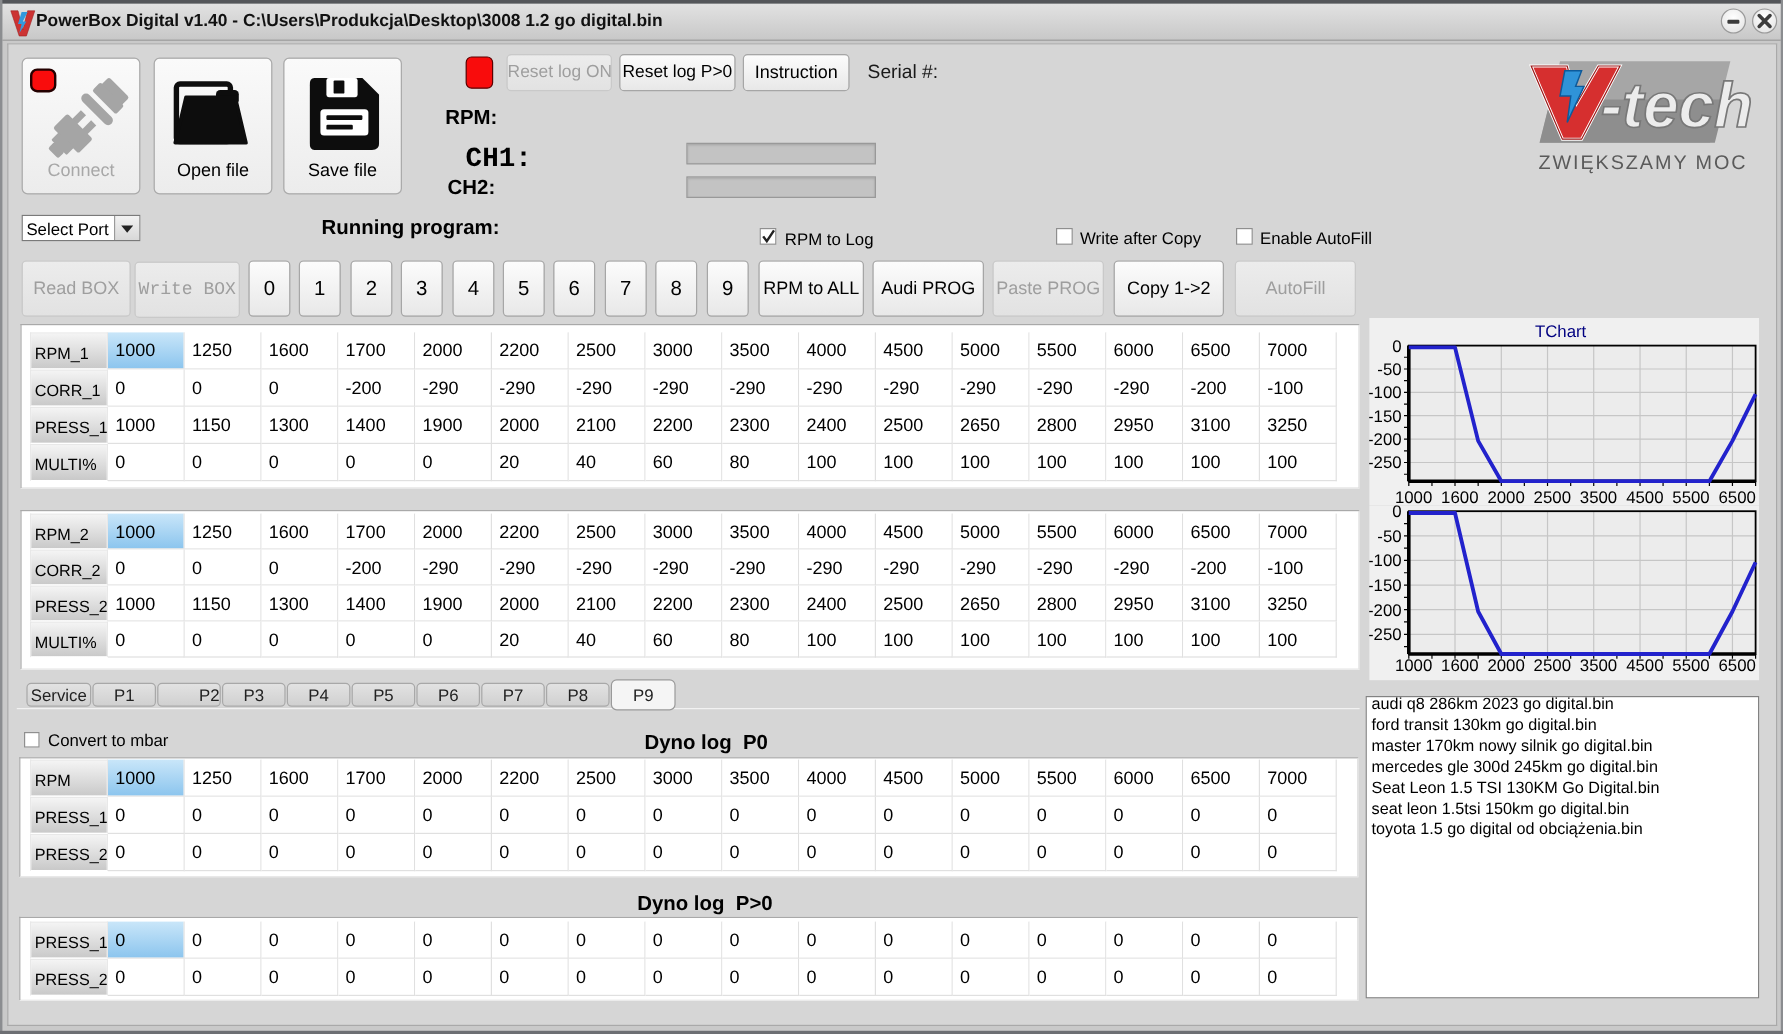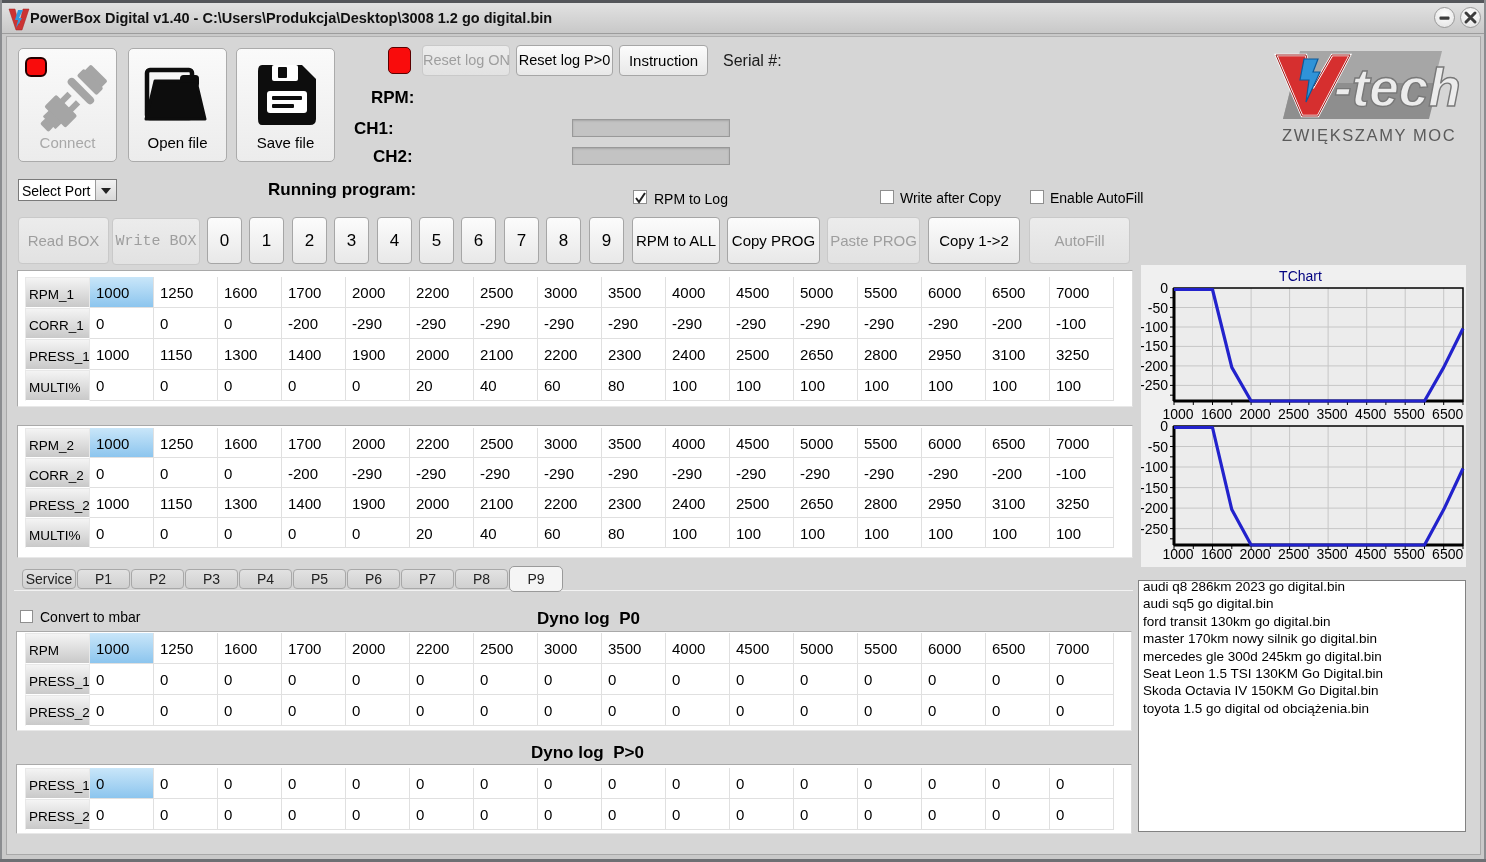--- a/index.html
+++ b/index.html
@@ -102,21 +102,21 @@
         </svg>
     </div>
   </div>
 
   <div style="position:absolute;left:388px;top:47px;width:23px;height:27px;background:#f90c0c;border:1.5px solid #5a0000;border-radius:5px;"></div>
   <div class="btn dis" style="left:422px;top:45px;width:88px;height:31px;padding-top:6px;font-size:14.5px;">Reset log ON</div>
   <div class="btn" style="left:516px;top:45px;width:97px;height:31px;padding-top:6px;font-size:14.5px;">Reset log P&gt;0</div>
   <div class="btn" style="left:619px;top:45px;width:89px;height:31px;padding-top:6px;font-size:15px;">Instruction</div>
   <div style="position:absolute;left:723px;top:52px;font-size:16px;color:#1a1a1a;">Serial #:</div>
   <div class="lbl-b" style="left:371px;top:88px;font-size:17px;">RPM:</div>
-  <div class="lbl-b" style="left:354px;top:119px;font-size:17px;">CH1:</div>
+  <div class="lbl-b" style="left:388px;top:119px;font-size:23px;font-family:Liberation Mono, monospace;">CH1:</div>
   <div class="lbl-b" style="left:373px;top:147px;font-size:17px;">CH2:</div>
   <div class="bar" style="left:572px;top:119px;"></div>
   <div class="bar" style="left:572px;top:147px;"></div>
   <div class="lbl-b" style="left:268px;top:180px;font-size:17px;">Running program:</div>
   <div class="cb" style="left:633px;top:190px;"><svg width="13" height="13" viewBox="0 0 13 13">
         <path d="M2 6 L5 10 L11 1" fill="none" stroke="#222" stroke-width="2"></path>
       </svg></div>
   <div class="cbl" style="left:654px;top:191px;">RPM to Log</div>
   <div class="cb" style="left:880px;top:190px;"></div>
   <div class="cbl" style="left:900px;top:190px;">Write after Copy</div>
@@ -129,21 +129,21 @@
 <div class="btn" style="left:249px;top:217px;width:35px;height:47px;line-height:45px;font-size:17px;">1</div>
 <div class="btn" style="left:292px;top:217px;width:35px;height:47px;line-height:45px;font-size:17px;">2</div>
 <div class="btn" style="left:334px;top:217px;width:35px;height:47px;line-height:45px;font-size:17px;">3</div>
 <div class="btn" style="left:377px;top:217px;width:35px;height:47px;line-height:45px;font-size:17px;">4</div>
 <div class="btn" style="left:419px;top:217px;width:35px;height:47px;line-height:45px;font-size:17px;">5</div>
 <div class="btn" style="left:461px;top:217px;width:35px;height:47px;line-height:45px;font-size:17px;">6</div>
 <div class="btn" style="left:504px;top:217px;width:35px;height:47px;line-height:45px;font-size:17px;">7</div>
 <div class="btn" style="left:546px;top:217px;width:35px;height:47px;line-height:45px;font-size:17px;">8</div>
 <div class="btn" style="left:589px;top:217px;width:35px;height:47px;line-height:45px;font-size:17px;">9</div>
 <div class="btn" style="left:632px;top:217px;width:88px;height:47px;line-height:45px;">RPM to ALL</div>
-<div class="btn" style="left:727px;top:217px;width:93px;height:47px;line-height:45px;">Copy PROG</div>
+<div class="btn" style="left:727px;top:217px;width:93px;height:47px;line-height:45px;">Audi PROG</div>
 <div class="btn dis" style="left:827px;top:217px;width:93px;height:47px;line-height:45px;">Paste PROG</div>
 <div class="btn" style="left:928px;top:217px;width:92px;height:47px;line-height:45px;">Copy 1-&gt;2</div>
 <div class="btn dis" style="left:1029px;top:217px;width:101px;height:47px;line-height:45px;">AutoFill</div>
 <div class="panel" style="left:17px;top:270px;width:1116px;height:137px;"></div>
 <div class="grid" style="left:25px;top:277px;width:1089px;height:124px;">
 <div class="grow" style="top:0px;height:31px;">
 <div class="gh" style="left:0;width:65px;">RPM_1</div>
 <div class="gc sel" style="left:65px;width:64px;">1000</div>
 <div class="gc" style="left:129px;width:64px;">1250</div>
 <div class="gc" style="left:193px;width:64px;">1600</div>
@@ -293,21 +293,21 @@
 <div class="gc" style="left:705px;width:64px;">100</div>
 <div class="gc" style="left:769px;width:64px;">100</div>
 <div class="gc" style="left:833px;width:64px;">100</div>
 <div class="gc" style="left:897px;width:64px;">100</div>
 <div class="gc" style="left:961px;width:64px;">100</div>
 <div class="gc" style="left:1025px;width:64px;">100</div>
 </div>
 </div>
 <div class="tab" style="left:22px;width:54px;">Service</div>
 <div class="tab" style="left:77px;width:53px;">P1</div>
-<div class="tab" style="left:131px;width:53px;">P2</div>
+<div class="tab" style="left:131px;width:53px;text-align:right;">P2</div>
 <div class="tab" style="left:185px;width:53px;">P3</div>
 <div class="tab" style="left:239px;width:53px;">P4</div>
 <div class="tab" style="left:293px;width:53px;">P5</div>
 <div class="tab" style="left:347px;width:53px;">P6</div>
 <div class="tab" style="left:401px;width:53px;">P7</div>
 <div class="tab" style="left:455px;width:53px;">P8</div>
 <div class="tab active" style="left:509px;width:54px;">P9</div>
 <div style="position:absolute;left:14px;top:590px;width:1119px;height:263px;border-top:1px solid #f2f2f2;background:#d6d6d6;"></div>
 
   <div class="cb" style="left:20px;top:610px;width:13px;height:13px;"></div>
@@ -535,26 +535,25 @@
 <text x="152.6" y="138" text-anchor="middle" font-family="Liberation Sans, sans-serif" font-size="14" fill="#000">2500</text>
 <text x="191.1" y="138" text-anchor="middle" font-family="Liberation Sans, sans-serif" font-size="14" fill="#000">3500</text>
 <text x="229.7" y="138" text-anchor="middle" font-family="Liberation Sans, sans-serif" font-size="14" fill="#000">4500</text>
 <text x="268.2" y="138" text-anchor="middle" font-family="Liberation Sans, sans-serif" font-size="14" fill="#000">5500</text>
 <text x="306.7" y="138" text-anchor="middle" font-family="Liberation Sans, sans-serif" font-size="14" fill="#000">6500</text>
 <polyline points="33.0,6.5 52.3,6.5 71.5,6.5 90.8,88.6 110.1,124.0 129.3,124.0 148.6,124.0 167.9,124.0 187.1,124.0 206.4,124.0 225.7,124.0 244.9,124.0 264.2,124.0 283.5,124.0 302.7,88.6 322.0,47.5" fill="none" stroke="#2222cc" stroke-width="3.2" stroke-linejoin="round"></polyline>
 </svg>
 <div style="position:absolute;left:1138px;top:580px;width:328px;height:252px;background:#fff;border:1px solid #828282;overflow:hidden;font-size:13.5px;line-height:17.4px;padding:0 0 0 4px;white-space:nowrap;">
       <div style="margin-top:-3px;">
 <div>audi q8 286km 2023 go digital.bin</div>
-<div>audi sq5 go digital.bin</div>
 <div>ford transit 130km go digital.bin</div>
 <div>master 170km nowy silnik go digital.bin</div>
 <div>mercedes gle 300d 245km go digital.bin</div>
 <div>Seat Leon 1.5 TSI 130KM Go Digital.bin</div>
-<div>Skoda Octavia IV 150KM Go Digital.bin</div>
+<div>seat leon 1.5tsi 150km go digital.bin</div>
 <div>toyota 1.5 go digital od obciążenia.bin</div>
 </div>
     </div>
 
   <svg style="position:absolute;left:1262px;top:42px;" width="216" height="105" viewBox="0 0 216 105">
     <path d="M38 9 L180 9 L163 77 L21 77 Z" fill="#a6a6a6"></path>
     <path d="M30 41 L176 41 L167 77 L21 77 Z" fill="#8e8e8e"></path>
     <g>
       <path d="M14 13 L44 13 L52 44 L70 13 L88 13 L56 74 L40 74 Z" fill="#d62f2f" stroke="#fff" stroke-width="2.5"></path>
       <path d="M14 13 L44 13 L52 44 L70 13 L88 13 L56 74 L40 74 Z" fill="none" stroke="#9c1a1a" stroke-width="1"></path>

